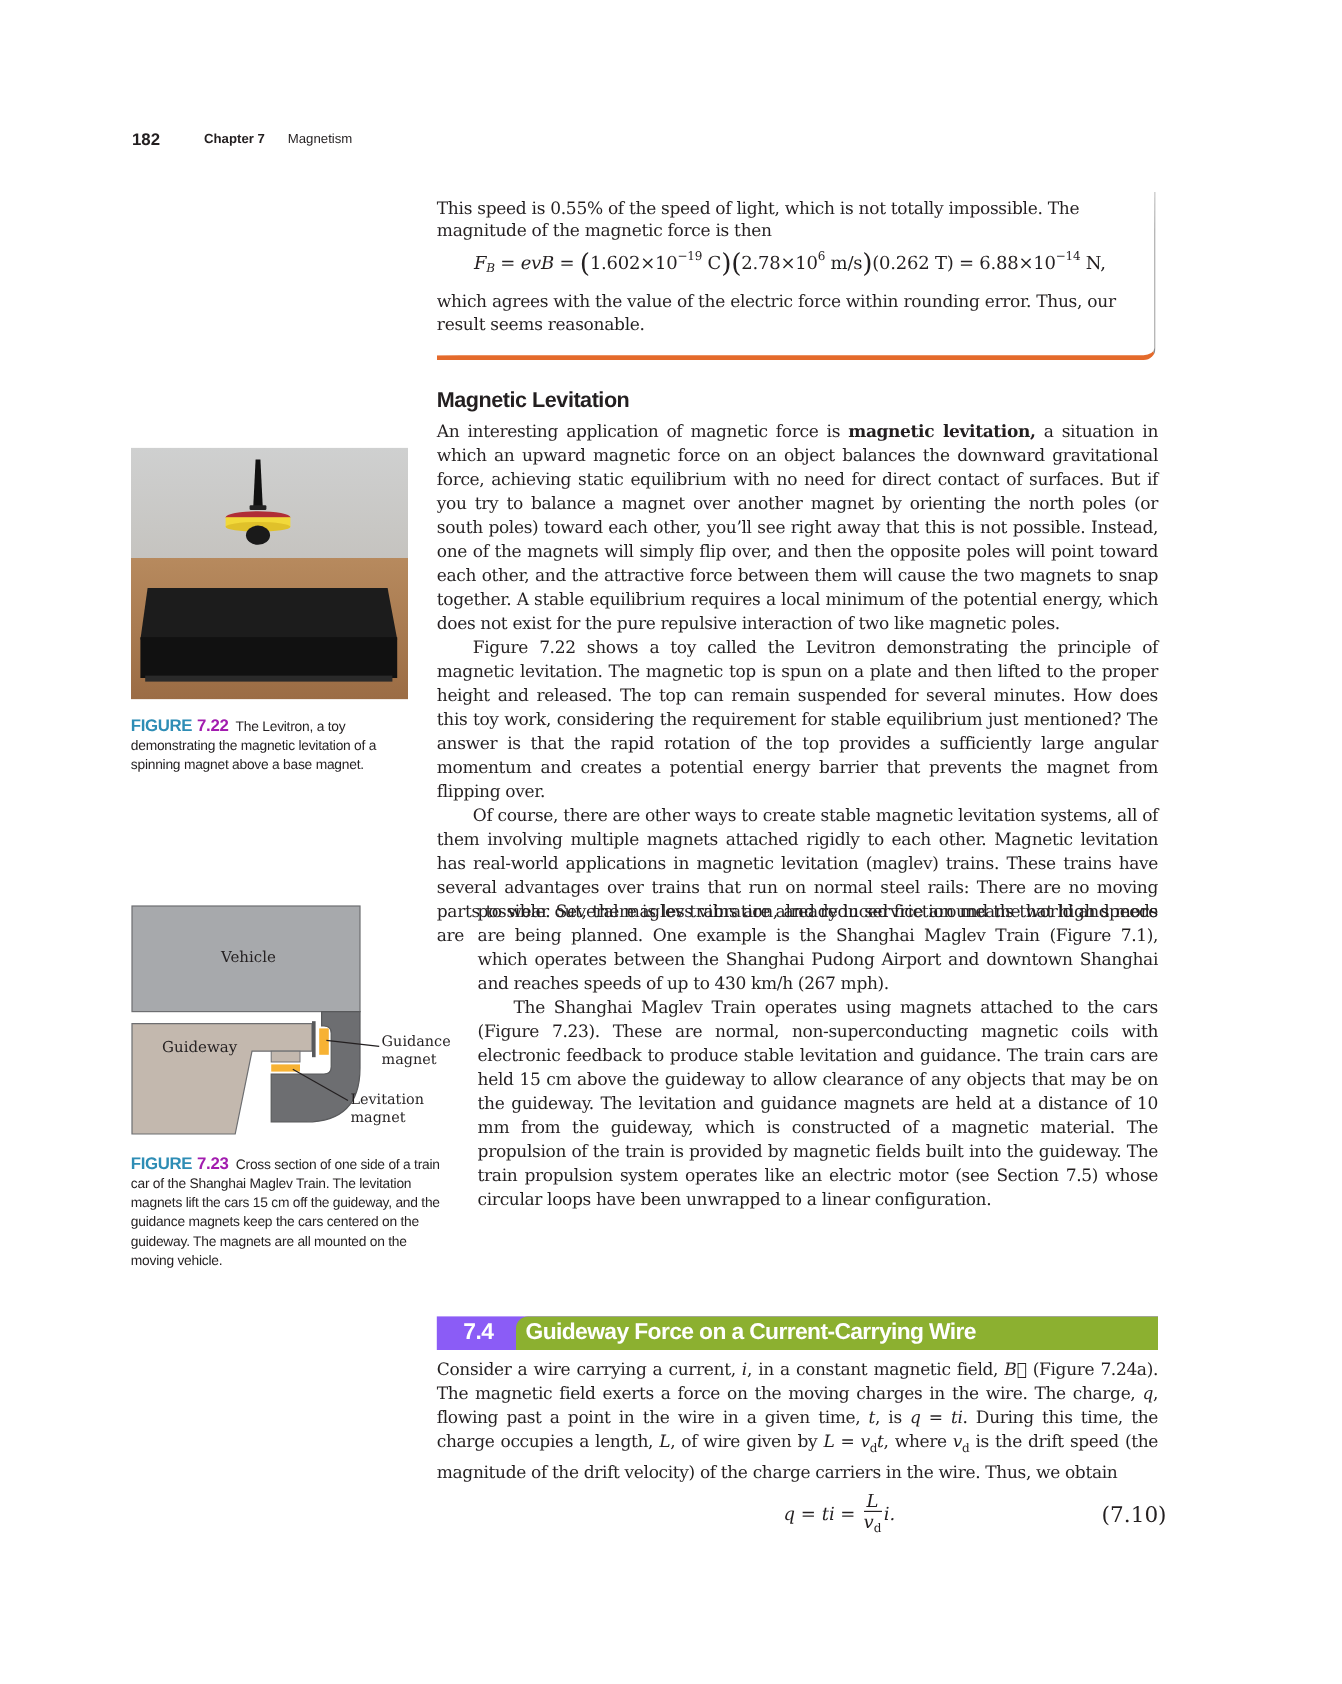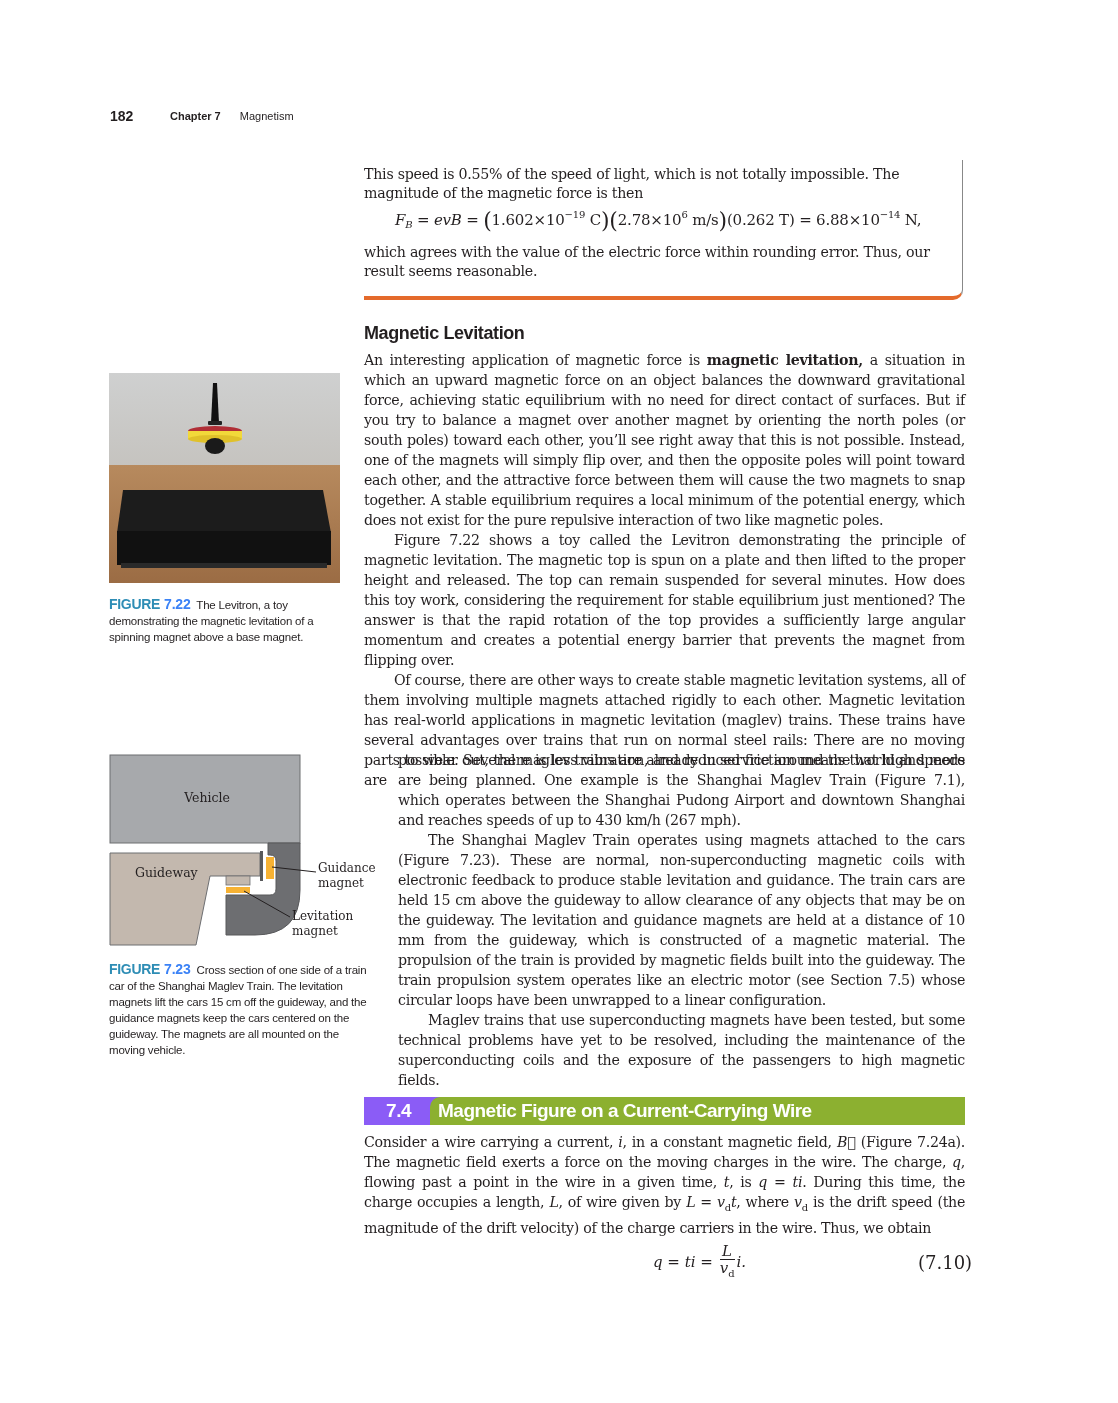--- a/index.html
+++ b/index.html
@@ -31,21 +31,21 @@
   .body-text .indent { text-indent: 30px; }
   .body-text b { font-weight: bold; }
   .col-a { left: 364px; width: 601px; top: 350px; }
   .col-b { left: 398px; width: 567px; top: 750px; }
   .col-c { left: 364px; width: 601px; top: 1132px; }
 
   
   .fig22 { position: absolute; left: 109px; top: 373px; width: 231px; height: 210px; overflow: hidden; }
   .caption { position: absolute; left: 109px; font-size: 11.5px; line-height: 16px; letter-spacing: -0.2px; }
   .caption .fig-label { color: #2e8db5; font-weight: bold; font-size: 14px; margin-right: 4px; letter-spacing: -0.3px; }
-  .caption .fig-num { color: #3b82f6; font-weight: bold; font-size: 14px; }
+  .caption .fig-num { color: #a21caf; font-weight: bold; font-size: 14px; }
 
   
   .fig23 { position: absolute; left: 100px; top: 745px; width: 290px; height: 210px; }
 
   
   .sec-bar { position: absolute; left: 364px; top: 1097px; width: 601px; height: 28px; background: #8b5cf6; }
   .sec-num { position: absolute; left: 22px; top: 3px; color: #fff; font-size: 19px; font-weight: bold; letter-spacing: -0.4px; }
   .sec-green { position: absolute; left: 66px; top: 0; right: 0; height: 28px; background: #8cb030; border-top-left-radius: 10px; }
   .sec-title { position: absolute; left: 8px; top: 3px; color: #fff; font-size: 19px; font-weight: bold; letter-spacing: -0.5px; white-space: nowrap; }
 
@@ -81,21 +81,20 @@
 
 <div class="body-text serif col-a">
   <p><span>An interesting application of magnetic force is </span><b>magnetic levitation,</b><span> a situation in which an upward magnetic force on an object balances the downward gravitational force, achieving static equilibrium with no need for direct contact of surfaces. But if you try to balance a magnet over another magnet by orienting the north poles (or south poles) toward each other, you’ll see right away that this is not possible. Instead, one of the magnets will simply flip over, and then the opposite poles will point toward each other, and the attractive force between them will cause the two magnets to snap together. A stable equilibrium requires a local minimum of the potential energy, which does not exist for the pure repulsive interaction of two like magnetic poles.</span></p>
   <p class="indent">Figure 7.22 shows a toy called the Levitron demonstrating the principle of magnetic levitation. The magnetic top is spun on a plate and then lifted to the proper height and released. The top can remain suspended for several minutes. How does this toy work, considering the requirement for stable equilibrium just mentioned? The answer is that the rapid rotation of the top provides a sufficiently large angular momentum and creates a potential energy barrier that prevents the magnet from flipping over.</p>
   <p class="indent">Of course, there are other ways to create stable magnetic levitation systems, all of them involving multiple magnets attached rigidly to each other. Magnetic levitation has real-world applications in magnetic levitation (maglev) trains. These trains have several advantages over trains that run on normal steel rails: There are no moving parts to wear out, there is less vibration, and reduced friction means that high speeds are</p>
 </div>
 
 <div class="body-text serif col-b">
   <p>possible. Several maglev trains are already in service around the world and more are being planned. One example is the Shanghai Maglev Train (Figure 7.1), which operates between the Shanghai Pudong Airport and downtown Shanghai and reaches speeds of up to 430 km/h (267 mph).</p>
   <p class="indent">The Shanghai Maglev Train operates using magnets attached to the cars (Figure 7.23). These are normal, non-superconducting magnetic coils with electronic feedback to produce stable levitation and guidance. The train cars are held 15 cm above the guideway to allow clearance of any objects that may be on the guideway. The levitation and guidance magnets are held at a distance of 10 mm from the guideway, which is constructed of a magnetic material. The propulsion of the train is provided by magnetic fields built into the guideway. The train propulsion system operates like an electric motor (see Section 7.5) whose circular loops have been unwrapped to a linear configuration.</p>
-  <p class="indent">Maglev trains that use superconducting magnets have been tested, but some technical problems have yet to be resolved, including the maintenance of the superconducting coils and the exposure of the passengers to high magnetic fields.</p>
 </div>
 
 <div class="fig22">
   <svg width="231" height="210" viewBox="0 0 231 210">
     <defs>
       <linearGradient id="wall" x1="0" y1="0" x2="0" y2="1">
         <stop offset="0" stop-color="#cfd0d0"></stop>
         <stop offset="1" stop-color="#c5c3bf"></stop>
       </linearGradient>
       <linearGradient id="table" x1="0" y1="0" x2="0" y2="1">
@@ -153,21 +152,21 @@
   </svg>
 </div>
 <div class="caption sans" style="top:961px; width:262px;">
   <span class="fig-label">FIGURE</span><span class="fig-num">7.23</span>&nbsp;
   <span>Cross section of one side of a train car of the Shanghai Maglev Train. The levitation magnets lift the cars 15 cm off the guideway, and the guidance magnets keep the cars centered on the guideway. The magnets are all mounted on the moving vehicle.</span>
 </div>
 
 <div class="sec-bar sans">
   <span class="sec-num">7.4</span>
   <div class="sec-green">
-    <span class="sec-title">Magnetic Figure on a Current-Carrying Wire</span>
+    <span class="sec-title">Guideway Force on a Current-Carrying Wire</span>
   </div>
 </div>
 
 <div class="body-text serif col-c">
   <p><span>Consider a wire carrying a current, </span><i>i</i><span>, in a constant magnetic field, </span><i>B⃗</i><span> (Figure 7.24a). The magnetic field exerts a force on the moving charges in the wire. The charge, </span><i>q</i><span>, flowing past a point in the wire in a given time, </span><i>t</i><span>, is </span><i>q</i><span> = </span><i>ti</i><span>. During this time, the charge occupies a length, </span><i>L</i><span>, of wire given by </span><i>L</i><span> = </span><i>v</i><sub style="font-size:10px">d</sub><i>t</i><span>, where </span><i>v</i><sub style="font-size:10px">d</sub><span> is the drift speed (the magnitude of the drift velocity) of the charge carriers in the wire. Thus, we obtain</span></p>
 </div>
 
 <div class="eq2 serif">
   <i>q = ti =</i>
   <span class="frac">

